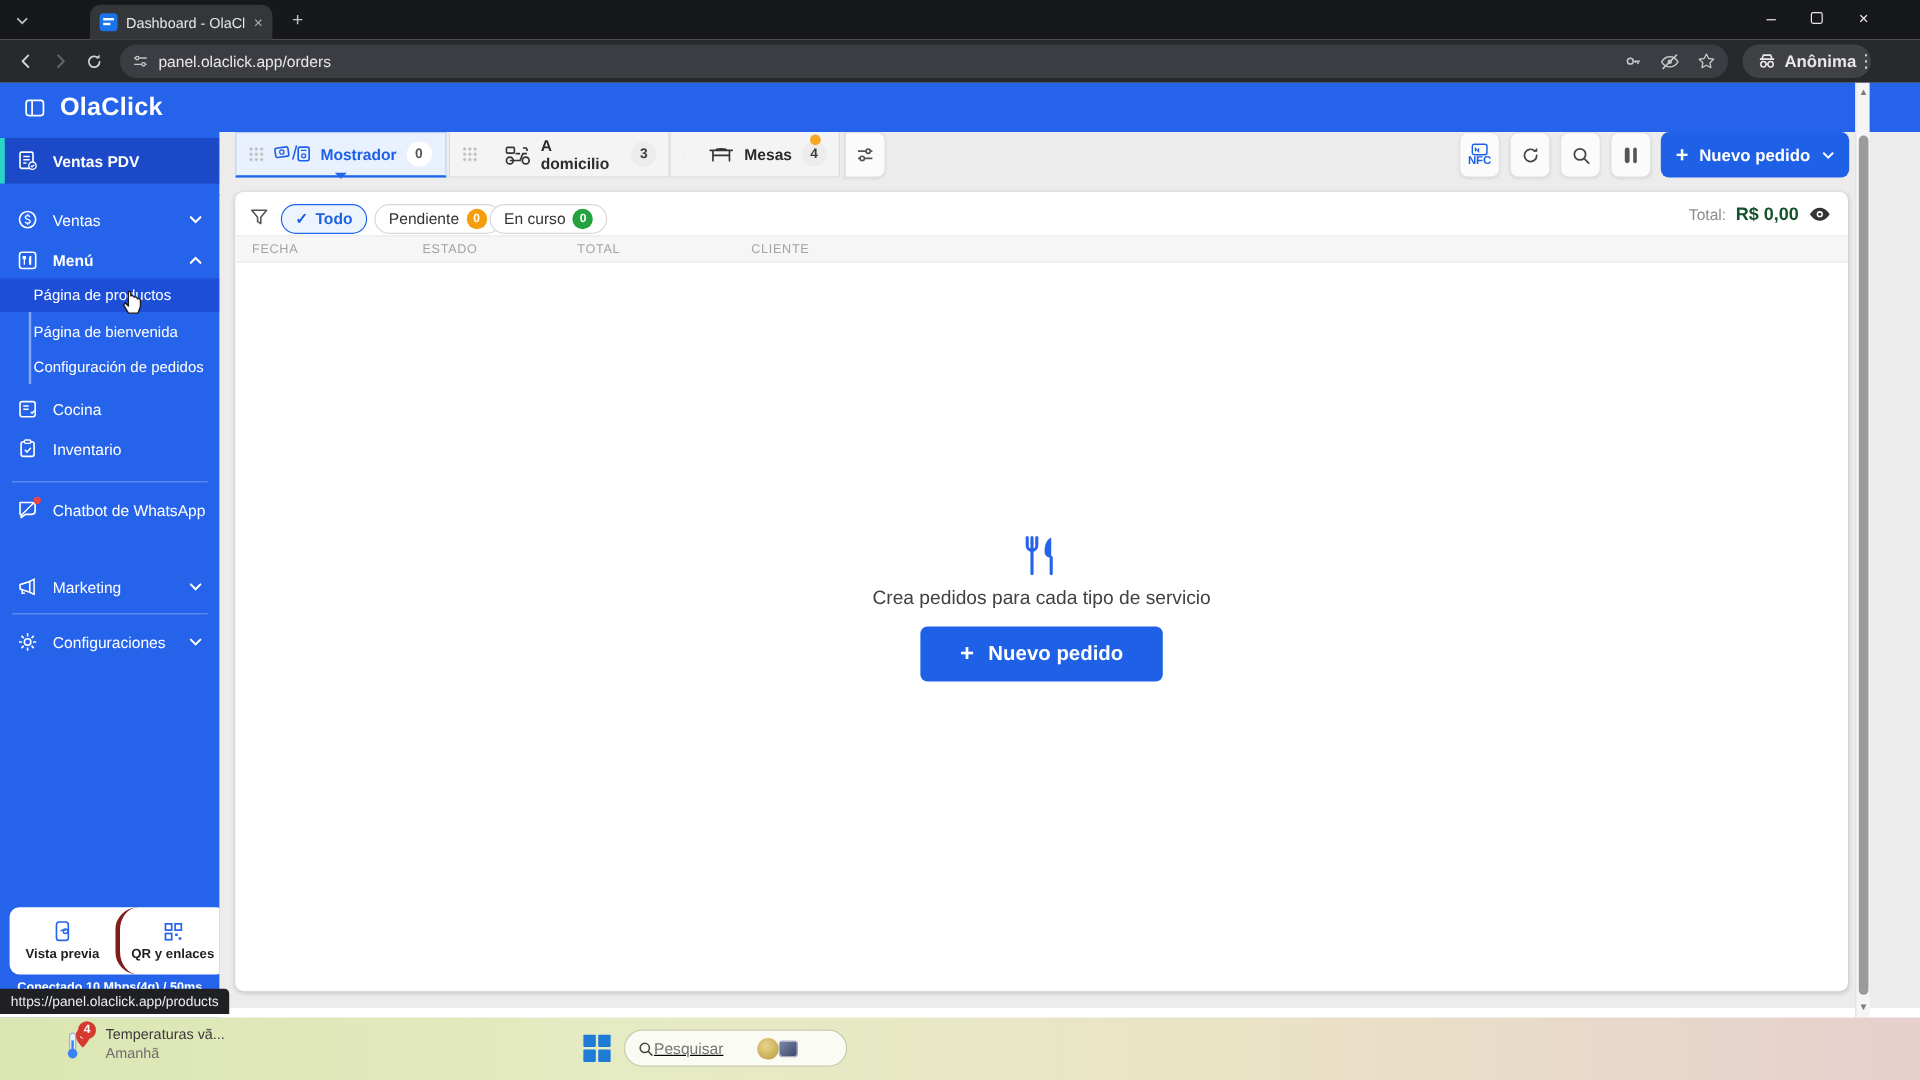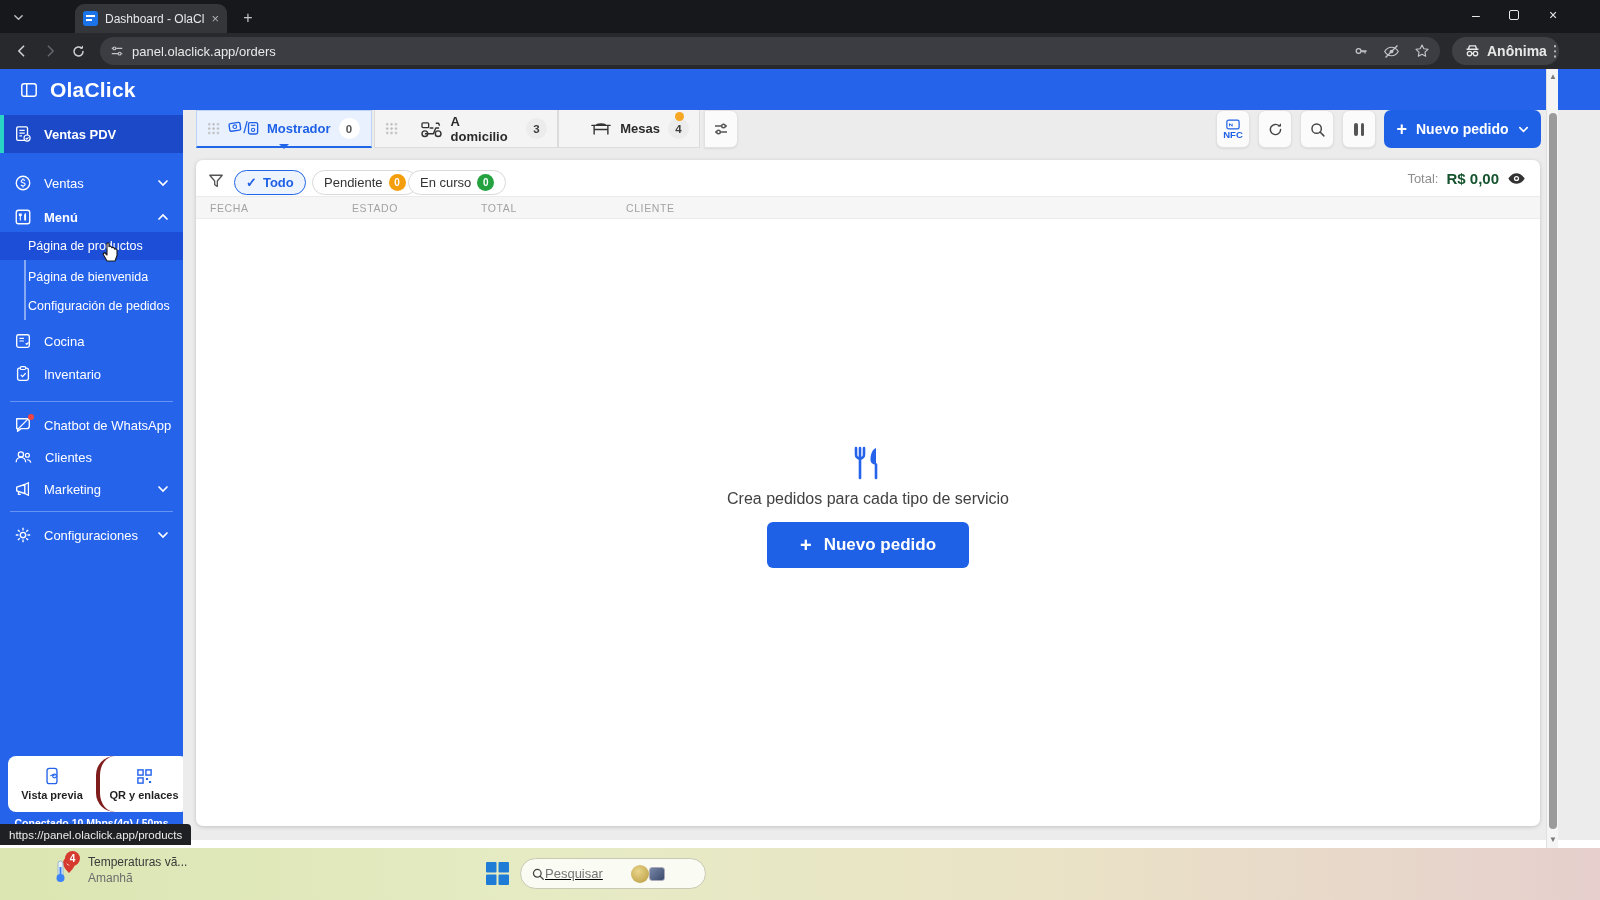--- a/index.html
+++ b/index.html
@@ -335,31 +335,20 @@
       <span class="ico" style="position:relative">
         <svg width="18" height="18" viewBox="0 0 20 20">
             <path d="M3 3h11a3 3 0 0 1 3 3v5a3 3 0 0 1-3 3H8l-4 3v-3H3z" fill="none" stroke="#fff" stroke-width="1.5" stroke-linejoin="round"></path>
             <path d="M4 15L16 3" stroke="#fff" stroke-width="1.3"></path>
           </svg>
         <span style="position:absolute;right:-2px;top:-2px;width:6px;height:6px;border-radius:50%;background:#ef4444"></span>
       </span>
       <span class="sb-label">Chatbot de WhatsApp</span>
     </div>
 
-    <div class="abs sb-item" style="top:331px">
-      <span class="ico">
-        <svg width="19" height="18" viewBox="0 0 22 20">
-            <circle cx="8" cy="7" r="3" fill="none" stroke="#fff" stroke-width="1.5"></circle>
-            <path d="M2.5 16a5.5 5.5 0 0 1 11 0" fill="none" stroke="#fff" stroke-width="1.5"></path>
-            <circle cx="15.5" cy="8" r="2.3" fill="none" stroke="#fff" stroke-width="1.4"></circle>
-            <path d="M15 13.2a4.6 4.6 0 0 1 4.5 3.3" fill="none" stroke="#fff" stroke-width="1.4"></path>
-          </svg>
-      </span>
-      <span class="sb-label">Clientes</span>
-    </div>
 
     <div class="abs sb-item" style="top:363px">
       <span class="ico">
         <svg width="18" height="18" viewBox="0 0 20 20">
             <path d="M3 8v4l9 3V5z" fill="none" stroke="#fff" stroke-width="1.5" stroke-linejoin="round"></path>
             <path d="M12 5l4-2v14l-4-2M5 12.5V16h2.5" stroke="#fff" stroke-width="1.4" fill="none"></path>
           </svg>
       </span>
       <span class="sb-label">Marketing</span>
       <span class="sb-chev ico">

